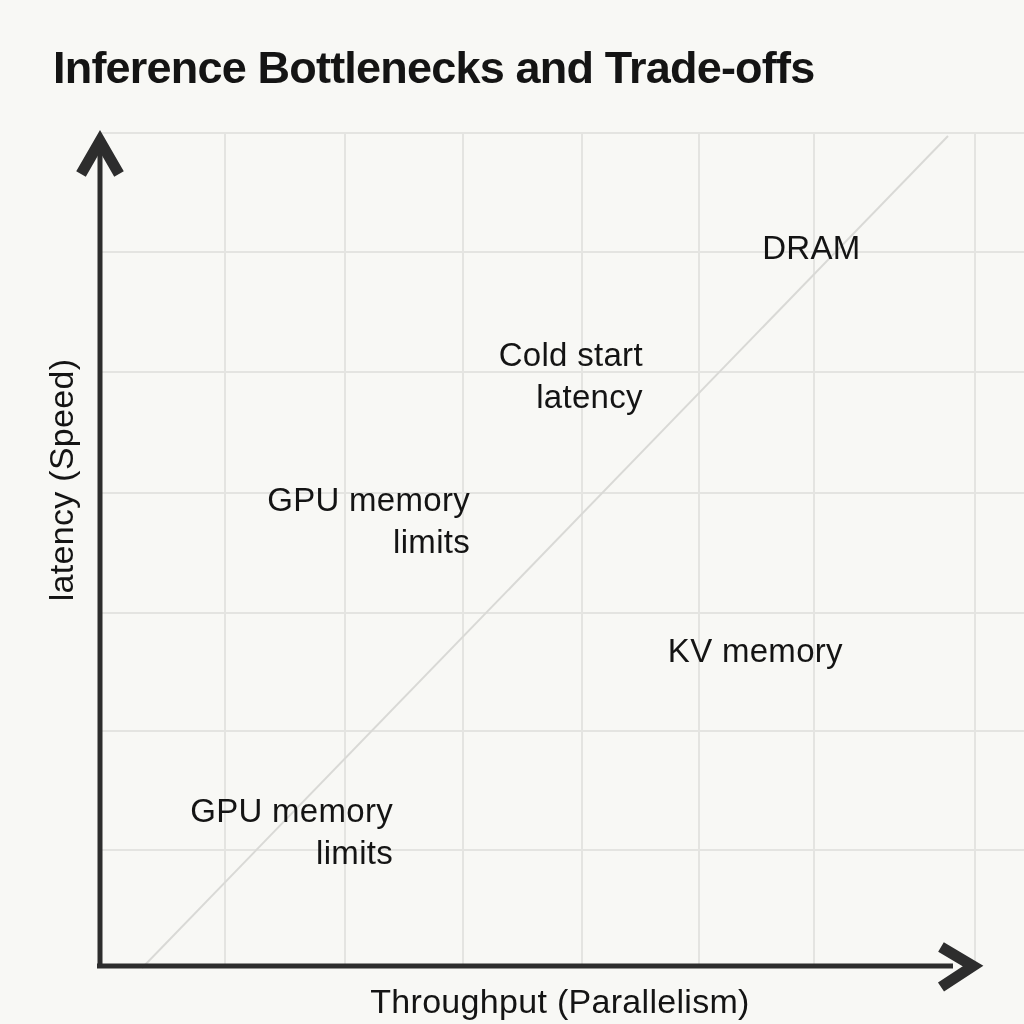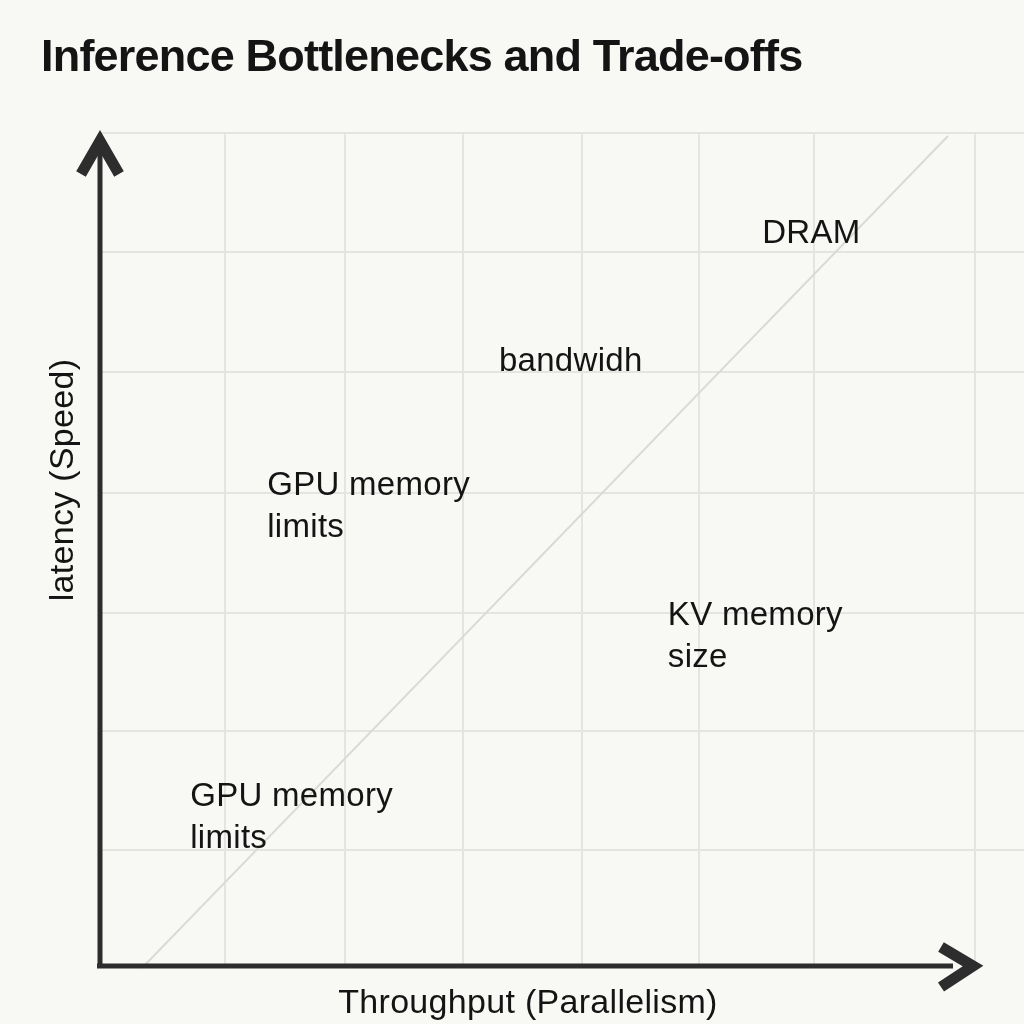--- a/index.html
+++ b/index.html
@@ -9,51 +9,52 @@
     overflow: hidden;
   }
   .page {
     position: relative;
     width: 1024px; height: 1024px;
     background: var(--bg, #f8f8f5);
   }
   .chart-title {
     position: absolute;
     left: 41px; top: 30px;
-    margin: 0;
+    margin: 12px;
     font-size: 45px;
     font-weight: 700;
     letter-spacing: -0.8px;
     color: var(--text, #131313);
     white-space: nowrap;
   }
   #chart-svg { position: absolute; left: 0; top: 0; }
   .annotation {
     position: absolute;
     transform: translate(-50%, -50%);
-    text-align: left;
+    text-align: right;
     font-size: 33px;
     line-height: 42px;
     letter-spacing: 0.3px;
     color: var(--text, #161616);
     white-space: nowrap;
+    margin-top: 16px;
   }
   .axis-label {
     position: absolute;
     font-size: 34px;
     letter-spacing: 0.3px;
     color: var(--text, #161616);
     white-space: nowrap;
   }
   .y-axis-label {
     left: 61px; top: 480px;
     transform: translate(-50%, -50%) rotate(-90deg);
   }
   .x-axis-label {
-    left: 528px; top: 1001px;
+    left: 560px; top: 1001px;
     transform: translate(-50%, -50%);
   }
 </style>
 </head>
 <body>
 
 <div class="page">
   <h1 class="chart-title">Inference Bottlenecks and Trade-offs</h1>
   <svg id="chart-svg" width="1024" height="1024" viewBox="0 0 1024 1024">
       <line x1="225" y1="133" x2="225" y2="965" stroke="#e4e4e1" stroke-width="2"></line>
@@ -74,29 +75,29 @@
       <line x1="100" y1="145" x2="100" y2="968" stroke="#2d2d2d" stroke-width="5"></line>
       <line x1="97" y1="966" x2="953" y2="966" stroke="#2d2d2d" stroke-width="5"></line>
       <polyline points="81,174 100,141 119,174" fill="none" stroke="#2d2d2d" stroke-width="11" stroke-linejoin="miter"></polyline>
       <polyline points="941,947 973,966 941,987" fill="none" stroke="#2d2d2d" stroke-width="11" stroke-linejoin="miter"></polyline>
     </svg>
   <div id="annotations">
       <div class="annotation" style="left: 811.375px; top: 232.008px;">
         <div>DRAM</div>
       </div>
       <div class="annotation" style="left: 570.75px; top: 360.136px;">
-        <div>bandwidh</div>
+        <div>Cold start</div>
+        <div>latency</div>
       </div>
       <div class="annotation" style="left: 368.625px; top: 504.904px;">
         <div>GPU memory</div>
         <div>limits</div>
       </div>
       <div class="annotation" style="left: 755.375px; top: 634.696px;">
         <div>KV memory</div>
-        <div>size</div>
       </div>
       <div class="annotation" style="left: 291.625px; top: 816.072px;">
         <div>GPU memory</div>
         <div>limits</div>
       </div>
     </div>
   <div class="axis-label y-axis-label">latency (Speed)</div>
   <div class="axis-label x-axis-label">Throughput (Parallelism)</div>
 </div>
 

